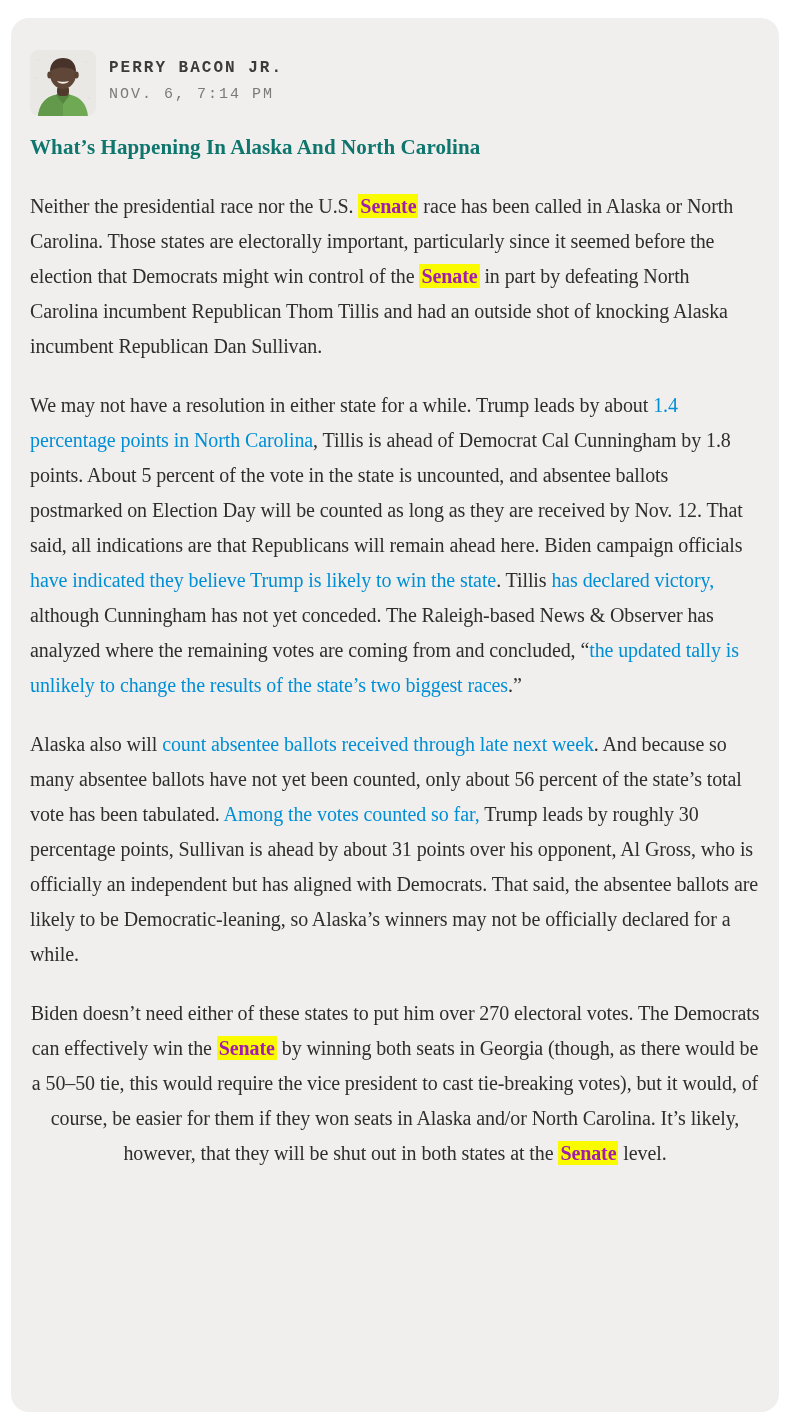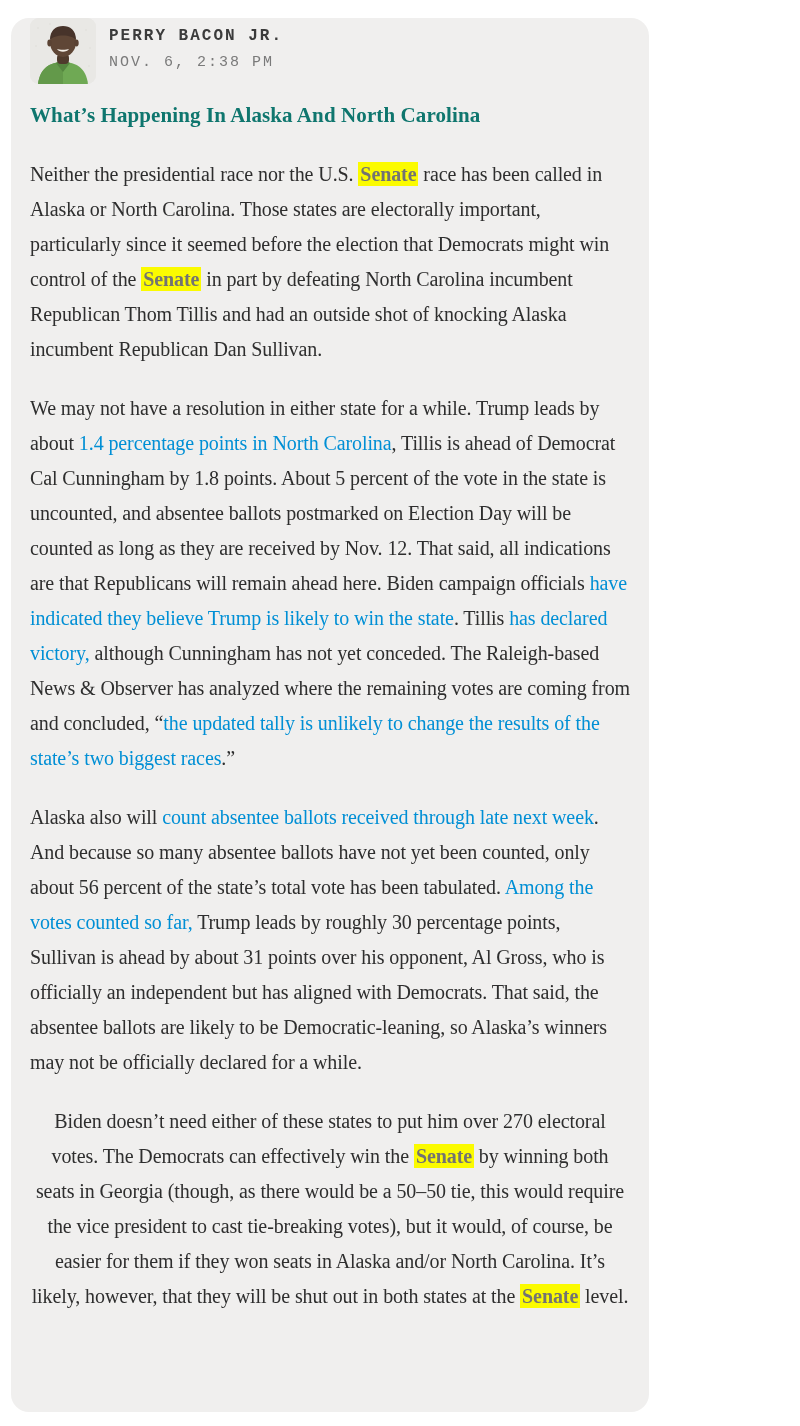--- a/index.html
+++ b/index.html
@@ -16,25 +16,25 @@
     width:800px;
     font-family:"Liberation Serif", serif;
   }
   .page{
     width:800px;
     min-height:1426px;
     padding:18px 11px 14px 11px;
     background:var(--page-bg);
   }
   .card{
-    width:638px;
+    width:768px;
     min-height:1394px;
     background:var(--card-bg);
     border-radius:18px;
-    padding:0 19px 40px 19px;
+    padding:32px 19px 40px 19px;
   }
   .post-header{
     display:flex;
     align-items:flex-start;
     gap:13px;
   }
   .avatar{
     width:66px;
     height:66px;
     border-radius:9px;
@@ -79,21 +79,21 @@
   }
   .post-body p:last-child{margin-bottom:0;text-align:center;}
   .post-body a{
     color:var(--link);
     text-decoration:none;
     cursor:pointer;
   }
   .post-body mark{
     background:var(--hl);
     font-weight:bold;
-    color:#737373;
+    color:#a21caf;
     padding:1px 2px;
   }
 </style>
 </head>
 <body>
 
 <div class="page">
   <article class="card">
 
     <header class="post-header">
@@ -118,21 +118,21 @@
           <path d="M20 22 C20 12 26 8 33 8 C40 8 46 12 46 22 C42 16 24 16 20 22 Z" fill="#47332a"></path>
 
           <ellipse cx="19.5" cy="25" rx="2.2" ry="3.4" fill="#5a4233"></ellipse>
           <ellipse cx="46.5" cy="25" rx="2.2" ry="3.4" fill="#5a4233"></ellipse>
 
           <path d="M27 31 C29 34.5 37 34.5 39 31 C37 32 29 32 27 31 Z" fill="#f4efe8"></path>
         </svg>
       </div>
       <div class="byline">
         <div class="author">PERRY BACON JR.</div>
-        <div class="timestamp">NOV. 6, 2:38 PM</div>
+        <div class="timestamp">NOV. 6, 7:14 PM</div>
       </div>
     </header>
 
     <h2 class="headline">What’s Happening In Alaska And North Carolina</h2>
 
     <div class="post-body">
         <p><span>Neither the presidential race nor the U.S. </span><mark>Senate</mark><span> race has been called in Alaska or North Carolina. Those states are electorally important, particularly since it seemed before the election that Democrats might win control of the </span><mark>Senate</mark><span> in part by defeating North Carolina incumbent Republican Thom Tillis and had an outside shot of knocking Alaska incumbent Republican Dan Sullivan.</span></p>
         <p><span>We may not have a resolution in either state for a while. Trump leads by about </span><a href="#">1.4 percentage points in North Carolina</a><span>, Tillis is ahead of Democrat Cal Cunningham by 1.8 points. About 5 percent of the vote in the state is uncounted, and absentee ballots postmarked on Election Day will be counted as long as they are received by Nov. 12. That said, all indications are that Republicans will remain ahead here. Biden campaign officials </span><a href="#">have indicated they believe Trump is likely to win the state</a><span>. Tillis </span><a href="#">has declared victory,</a><span> although Cunningham has not yet conceded. The Raleigh-based News &amp; Observer has analyzed where the remaining votes are coming from and concluded, “</span><a href="#">the updated tally is unlikely to change the results of the state’s two biggest races</a><span>.”</span></p>
         <p><span>Alaska also will </span><a href="#">count absentee ballots received through late next week</a><span>. And because so many absentee ballots have not yet been counted, only about 56 percent of the state’s total vote has been tabulated. </span><a href="#">Among the votes counted so far,</a><span> Trump leads by roughly 30 percentage points, Sullivan is ahead by about 31 points over his opponent, Al Gross, who is officially an independent but has aligned with Democrats. That said, the absentee ballots are likely to be Democratic-leaning, so Alaska’s winners may not be officially declared for a while.</span></p>
         <p><span>Biden doesn’t need either of these states to put him over 270 electoral votes. The Democrats can effectively win the </span><mark>Senate</mark><span> by winning both seats in Georgia (though, as there would be a 50–50 tie, this would require the vice president to cast tie-breaking votes), but it would, of course, be easier for them if they won seats in Alaska and/or North Carolina. It’s likely, however, that they will be shut out in both states at the </span><mark>Senate</mark><span> level.</span></p>

